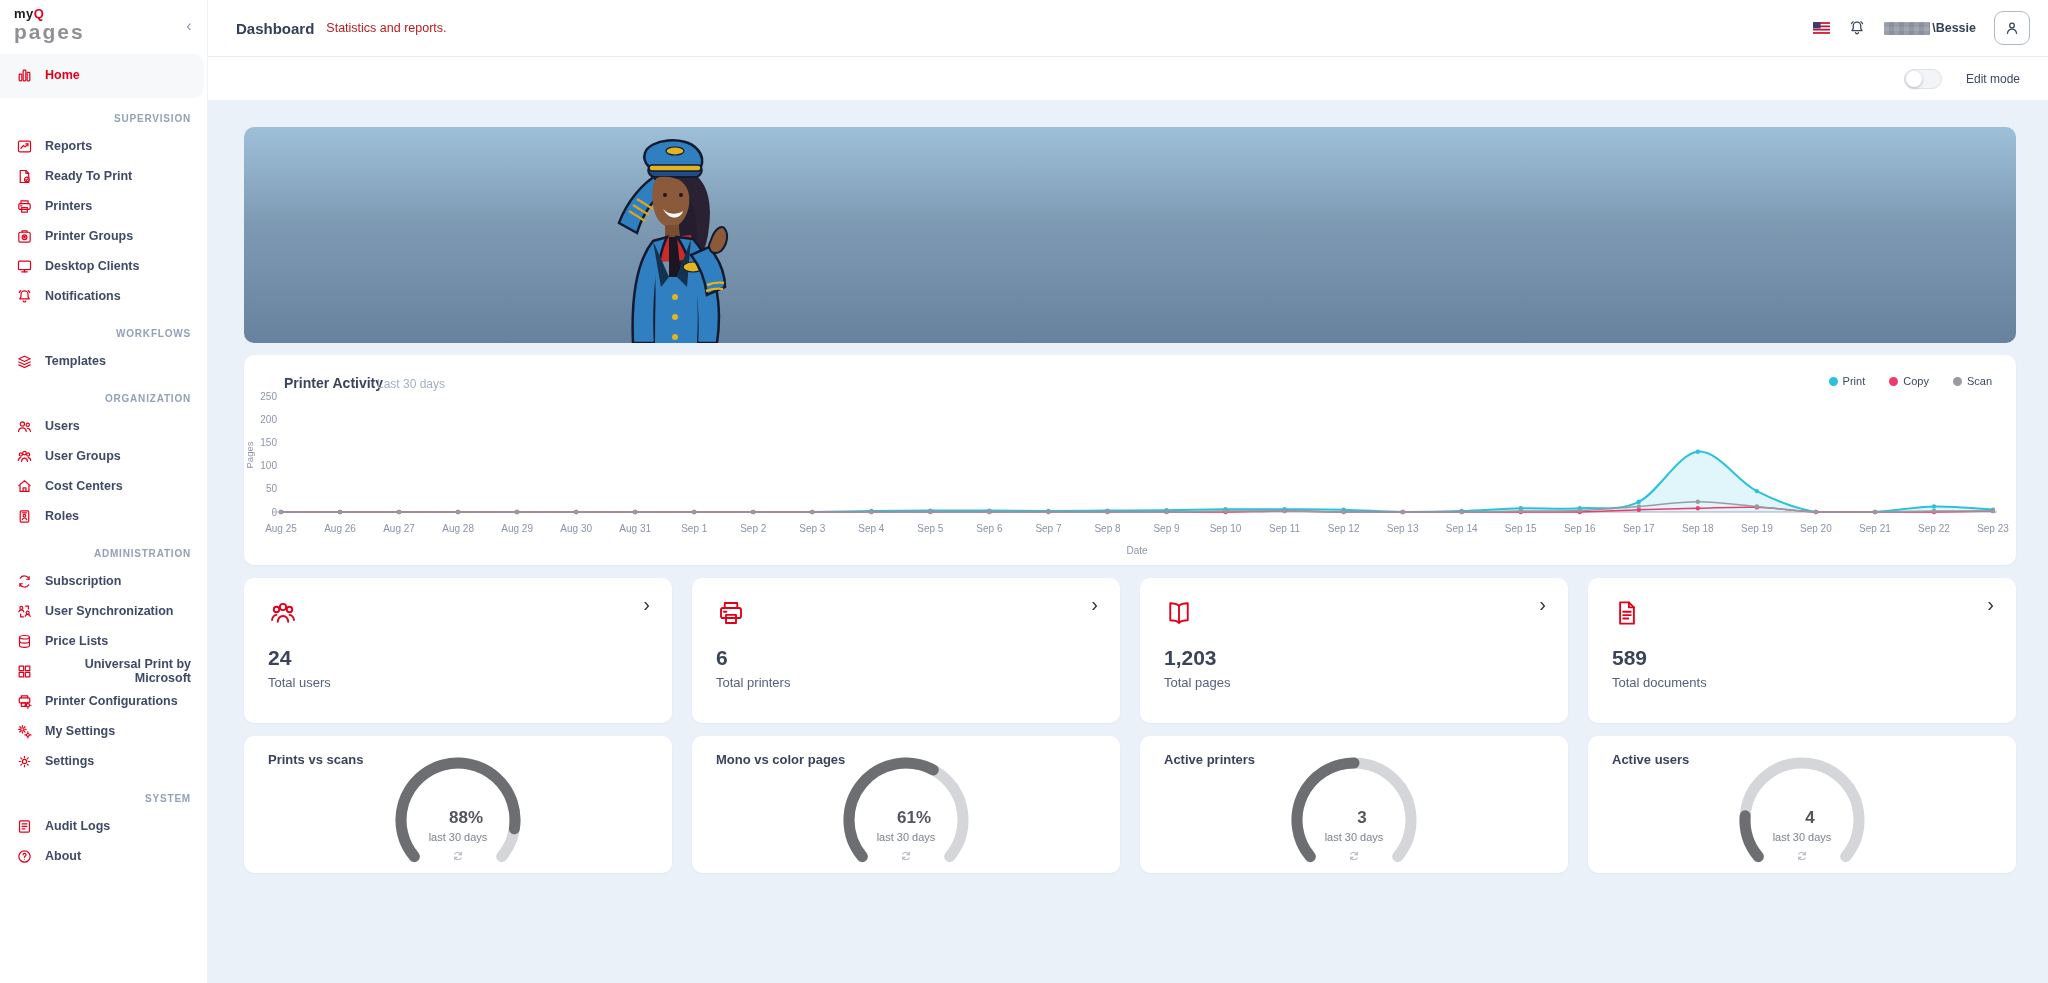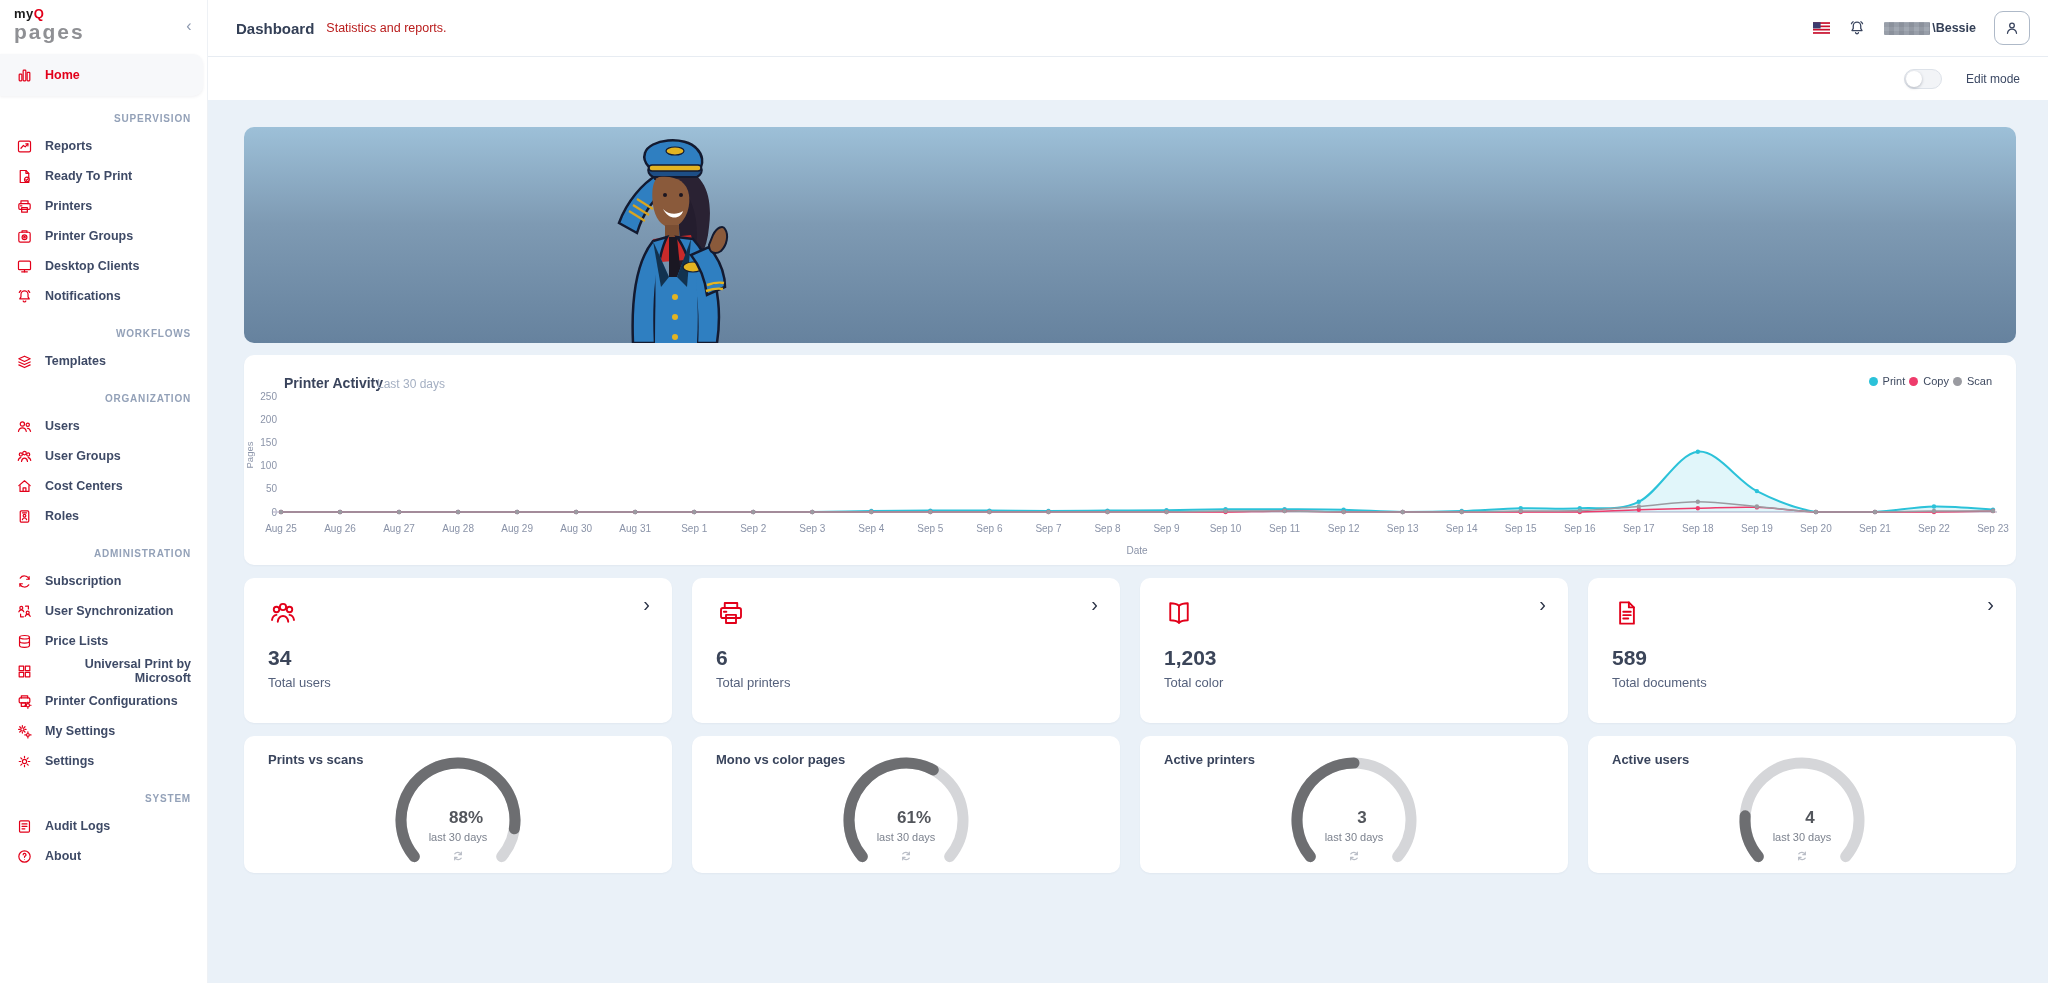--- a/index.html
+++ b/index.html
@@ -62,21 +62,21 @@
   .welcome { position:absolute; left:0; right:0; top:105px; text-align:center;
              font-size:24px; font-weight:bold; color:#fff; letter-spacing:.3px;
              text-shadow:0 1px 2px rgba(25,45,65,.35); }
   .captain { position:absolute; left:308px; top:0; height:216px; width:210px; }
 
   
   .card { background:#fff; border-radius:10px; box-shadow:0 1px 2px rgba(50,70,100,.05); }
   .chart-card { position:relative; margin-top:12px; height:210px; }
   .chart-title { position:absolute; left:40px; top:20px; font-size:14px; font-weight:bold; color:#3a445c;text-align:center; }
   .chart-subtitle { position:absolute; left:133px; top:22px; font-size:12px; color:#a4afc2; }
-  .legend { position:absolute; right:24px; top:20px; display:flex; gap:4px; }
+  .legend { position:absolute; right:24px; top:20px; display:flex; gap:24px; }
   .legend-item { display:flex; align-items:center; gap:5px; font-size:11px; color:#3f4a60; cursor:pointer; }
   .legend-dot { width:9px; height:9px; border-radius:50%; }
   .chart-svg { position:absolute; left:0; top:0; width:100%; height:100%; }
 
   
   .cards-row { display:flex; gap:20px; margin-top:13px; }
   .stat-card { position:relative; flex:1; height:145px; padding:20px 24px; cursor:pointer; }
   .stat-icon { width:30px; height:30px; color:#e2001a; }
   .stat-icon svg { width:30px; height:30px; }
   .stat-chevron { position:absolute; right:22px; top:16px; font-size:20px; color:#2b3347; line-height:1; }
@@ -593,31 +593,31 @@
     </div>
 
     <div class="cards-row" id="statRow">
         <div class="card stat-card"><span class="stat-icon"><svg viewBox="0 0 24 24" fill="none" stroke="currentColor" stroke-width="1.5" stroke-linecap="round" stroke-linejoin="round">
               <circle cx="6.8" cy="9.2" r="2.2"></circle>
               <circle cx="17.2" cy="9.2" r="2.2"></circle>
               <circle cx="12" cy="7.2" r="2.5"></circle>
               <path d="M3.2 17.6c.4-2.4 1.8-3.9 3.6-4.1"></path>
               <path d="M20.8 17.6c-.4-2.4-1.8-3.9-3.6-4.1"></path>
               <path d="M7.8 19c.4-2.9 1.9-4.6 4.2-4.6s3.8 1.7 4.2 4.6"></path>
-            </svg></span><span class="stat-chevron">›</span><div class="stat-value">34</div><div class="stat-label">Total users</div></div>
+            </svg></span><span class="stat-chevron">›</span><div class="stat-value">24</div><div class="stat-label">Total users</div></div>
         <div class="card stat-card"><span class="stat-icon"><svg viewBox="0 0 24 24" fill="none" stroke="currentColor" stroke-width="1.5" stroke-linecap="round" stroke-linejoin="round">
               <path d="M7 8V4h10v4"></path>
               <rect x="4" y="8" width="16" height="8" rx="1.5"></rect>
               <rect x="8" y="13.5" width="8" height="6.5"></rect>
               <line x1="6.3" y1="11" x2="8.3" y2="11"></line>
             </svg></span><span class="stat-chevron">›</span><div class="stat-value">6</div><div class="stat-label">Total printers</div></div>
         <div class="card stat-card"><span class="stat-icon"><svg viewBox="0 0 24 24" fill="none" stroke="currentColor" stroke-width="1.5" stroke-linecap="round" stroke-linejoin="round">
               <path d="M12 6.2C10.2 4.6 7.8 4.2 5 4.2v13.6c2.8 0 5.2.4 7 2 1.8-1.6 4.2-2 7-2V4.2c-2.8 0-5.2.4-7 2z"></path>
               <line x1="12" y1="6.2" x2="12" y2="19.8"></line>
-            </svg></span><span class="stat-chevron">›</span><div class="stat-value">1,203</div><div class="stat-label">Total color</div></div>
+            </svg></span><span class="stat-chevron">›</span><div class="stat-value">1,203</div><div class="stat-label">Total pages</div></div>
         <div class="card stat-card"><span class="stat-icon"><svg viewBox="0 0 24 24" fill="none" stroke="currentColor" stroke-width="1.5" stroke-linecap="round" stroke-linejoin="round">
               <path d="M6.5 3.5h7l4 4v13h-11z"></path>
               <path d="M13.5 3.5v4h4"></path>
               <line x1="9" y1="11" x2="15" y2="11"></line>
               <line x1="9" y1="13.7" x2="15" y2="13.7"></line>
               <line x1="9" y1="16.4" x2="13" y2="16.4"></line>
             </svg></span><span class="stat-chevron">›</span><div class="stat-value">589</div><div class="stat-label">Total documents</div></div>
       </div>
     <div class="cards-row" id="gaugeRow">
         <div class="card gauge-card">

